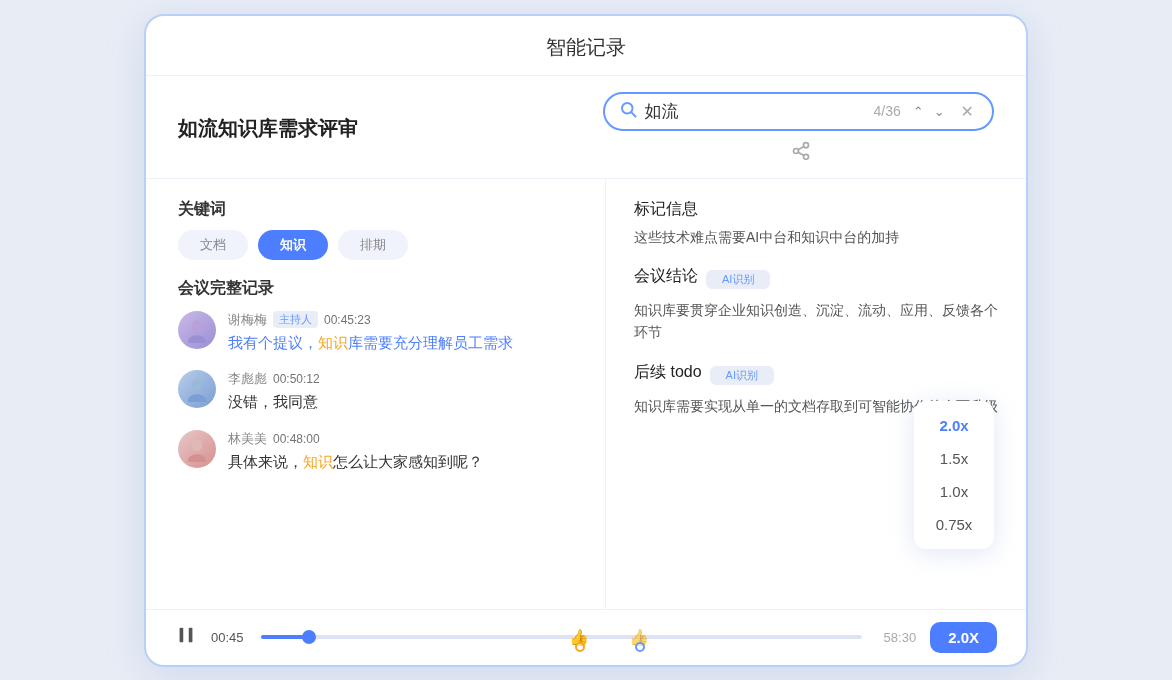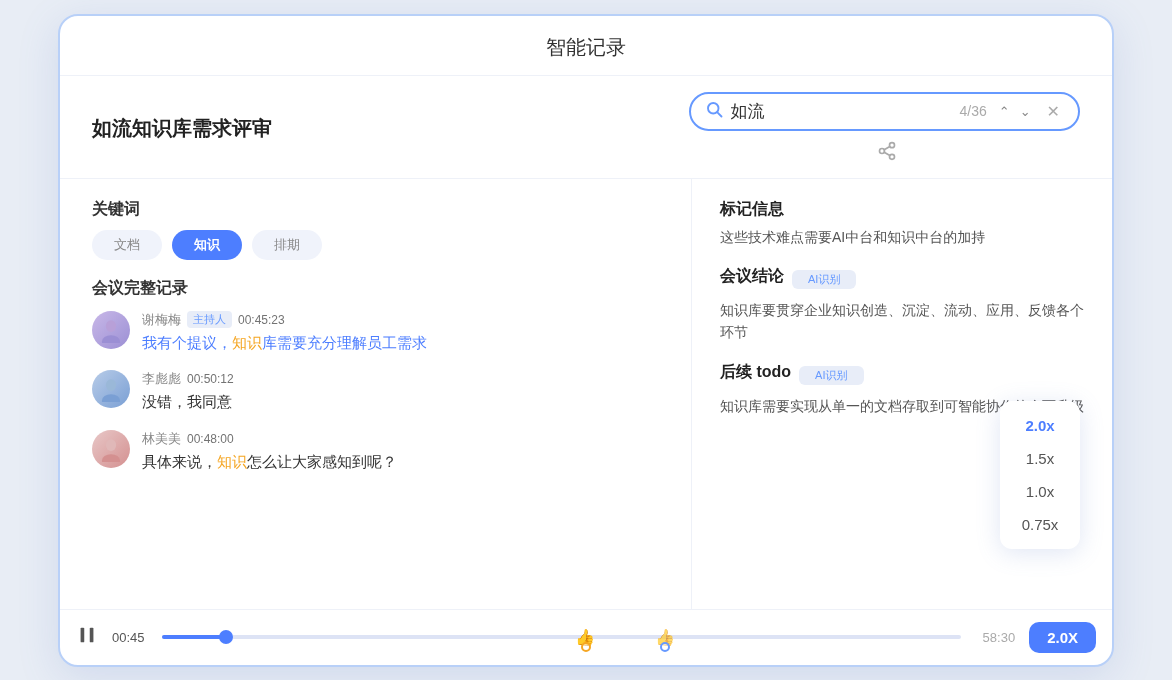--- a/index.html
+++ b/index.html
@@ -5,21 +5,21 @@
     * { box-sizing: border-box; margin: 0; padding: 0; }
     body {
       background: #e8edf5;
       display: flex;
       justify-content: center;
       align-items: center;
       height: 100vh;
       font-family: -apple-system, 'PingFang SC', 'Microsoft YaHei', sans-serif;
     }
     .app-window {
-      width: 1056px;
+      width: 884px;
       background: #fff;
       border-radius: 20px;
       box-shadow: 0 10px 40px rgba(100,130,200,0.18);
       overflow: visible;
       position: relative;
       border: 2px solid #b8d0f8;
     }
     .title-bar {
       text-align: center;
       padding: 18px 0 14px;
@@ -217,21 +217,21 @@
       padding: 20px 28px 0 28px;
       display: flex;
       flex-direction: column;
       gap: 18px;
       overflow-y: auto;
       position: relative;
     }
     .info-section { }
     .info-section-title {
       font-size: 16px;
-      font-weight: 700;
+      font-weight: 400;
       color: #222;
       margin-bottom: 6px;
     }
     .info-section-text {
       font-size: 14px;
       color: #555;
       line-height: 1.6;
     }
     .ai-badge {
       display: inline-block;
@@ -244,21 +244,21 @@
       font-weight: 500;
     }
     .section-header {
       display: flex;
       align-items: center;
       margin-bottom: 6px;
     }
     
     .player-bar {
       border-top: 1px solid #eef1f8;
-      padding: 12px 16px;
+      padding: 12px 29px;
       display: flex;
       align-items: center;
       gap: 14px;
     }
     .play-btn {
       background: none;
       border: none;
       cursor: pointer;
       font-size: 20px;
       color: #555;

